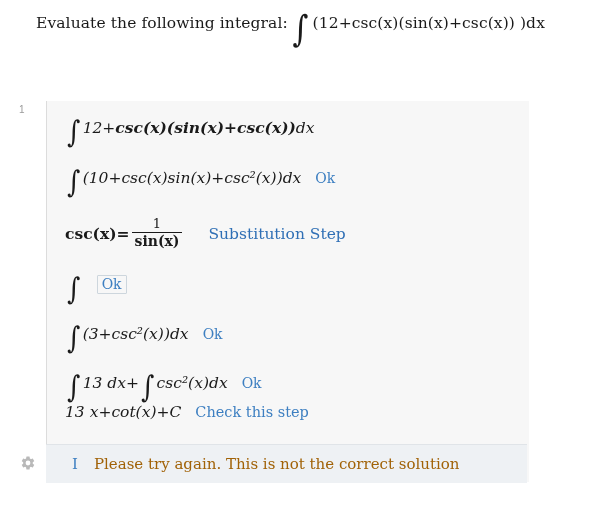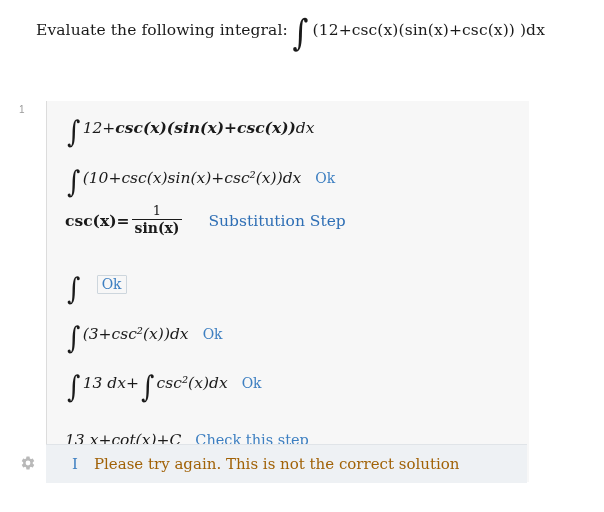--- a/index.html
+++ b/index.html
@@ -20,21 +20,21 @@
   #prompt {
     position: absolute;
     left: 36px;
     top: 14px;
     font-size: 15.5px;
     white-space: nowrap;
     display: flex;
     align-items: center;
     gap: 2px;
   }
-  #prompt .ptext { letter-spacing: .1px; margin-top: 7px; }
+  #prompt .ptext { letter-spacing: .1px; }
 
   .intsym {
     font-family: "DejaVu Serif", serif;
     font-size: 30px;
     line-height: 0;
     position: relative;
     top: 4px;
     display: inline-block;
     transform: scaleX(.85);
     margin: 0 1px;
@@ -169,21 +169,21 @@
         <span>dx</span>
     </span>
   </div>
 
   <div class="step" style="top: 68px;">
     <span class="intsym">∫</span>
     <span class="math">(10+csc(x)sin(x)+csc²(x))dx</span>
     <span class="tag">Ok</span>
   </div>
 
-  <div class="step" style="top: 104px;">
+  <div class="step" style="top: 117px;">
     <span class="bold">csc(x)=</span>
     <span class="frac">
       <span class="num">1</span>
       <span class="bar"></span>
       <span class="den">sin(x)</span>
     </span>
     <span class="tag-sub">Substitution Step</span>
   </div>
 
   <div class="step" style="top: 174px;">
@@ -198,21 +198,21 @@
   </div>
 
   <div class="step" style="top: 273px;">
     <span class="intsym">∫</span>
     <span class="math">13 dx+</span>
     <span class="intsym">∫</span>
     <span class="math">csc²(x)dx</span>
     <span class="tag">Ok</span>
   </div>
 
-  <div class="step" style="top: 330px;">
+  <div class="step" style="top: 302px;">
     <span class="math">13 x+cot(x)+C</span>
     <span class="tag-check">Check this step</span>
   </div>
 
 </div>
 
 <div id="errorbar">
   <span id="err-cursor">I</span>
   <span id="err-msg">Please try again. This is not the correct solution</span>
 </div>

